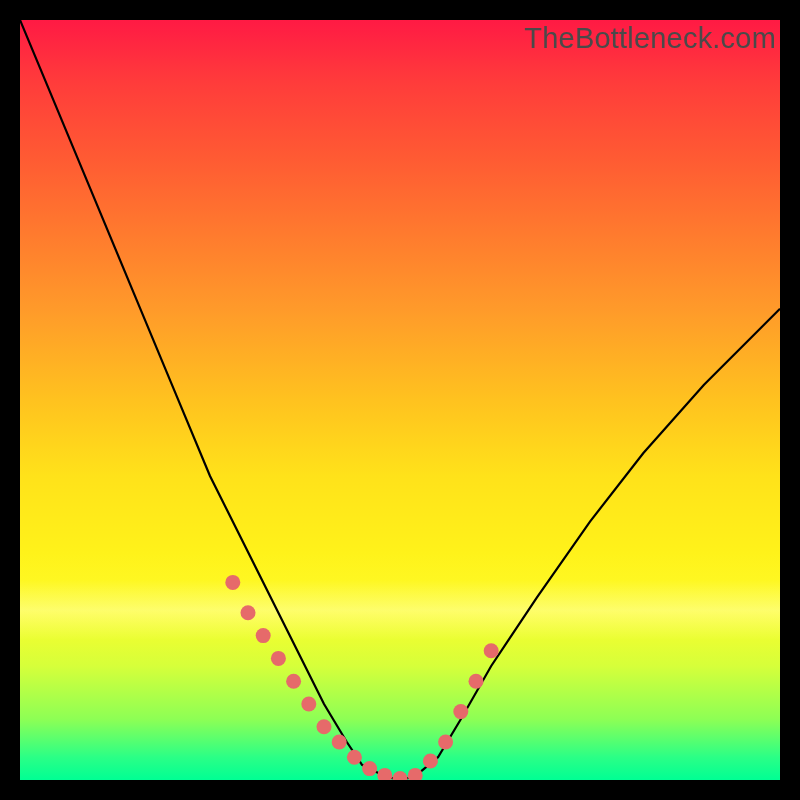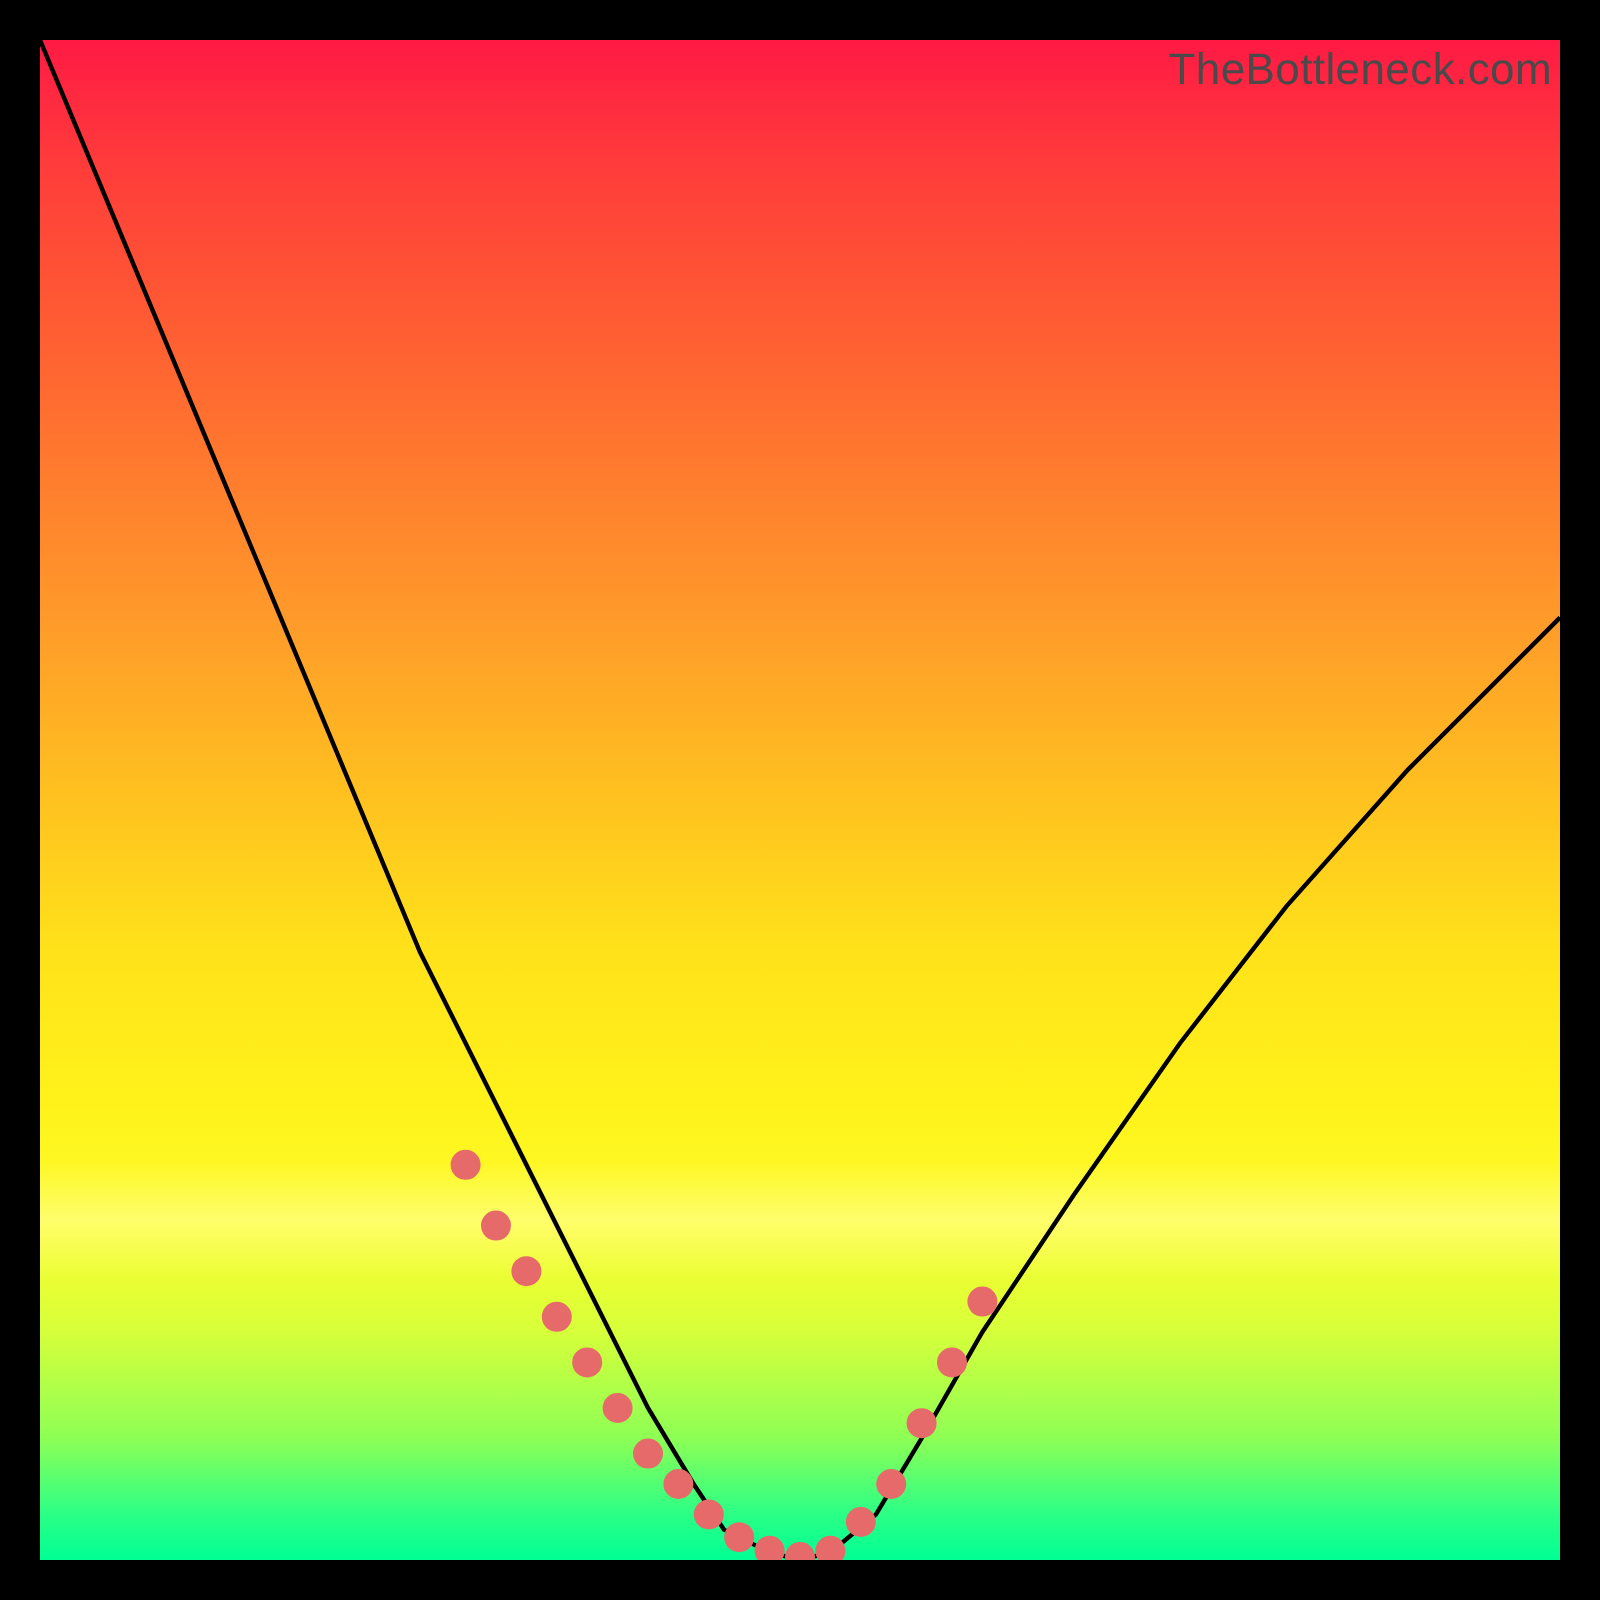--- a/index.html
+++ b/index.html
@@ -40,21 +40,21 @@
       #d6ff3a 85%,
       #8dff55 92%,
       #2bff86 97%,
       #00ff94 100%
     );
   }
   .watermark {
     position: absolute;
     top: 2px;
     right: 4px;
-    font-size: 22px;
+    font-size: 29px;
     font-weight: 500;
     color: #4a4a4a;
     letter-spacing: 0.2px;
     z-index: 5;
   }
   svg.curve {
     position: absolute;
     left: 0;
     top: 0;
     width: 760px;

